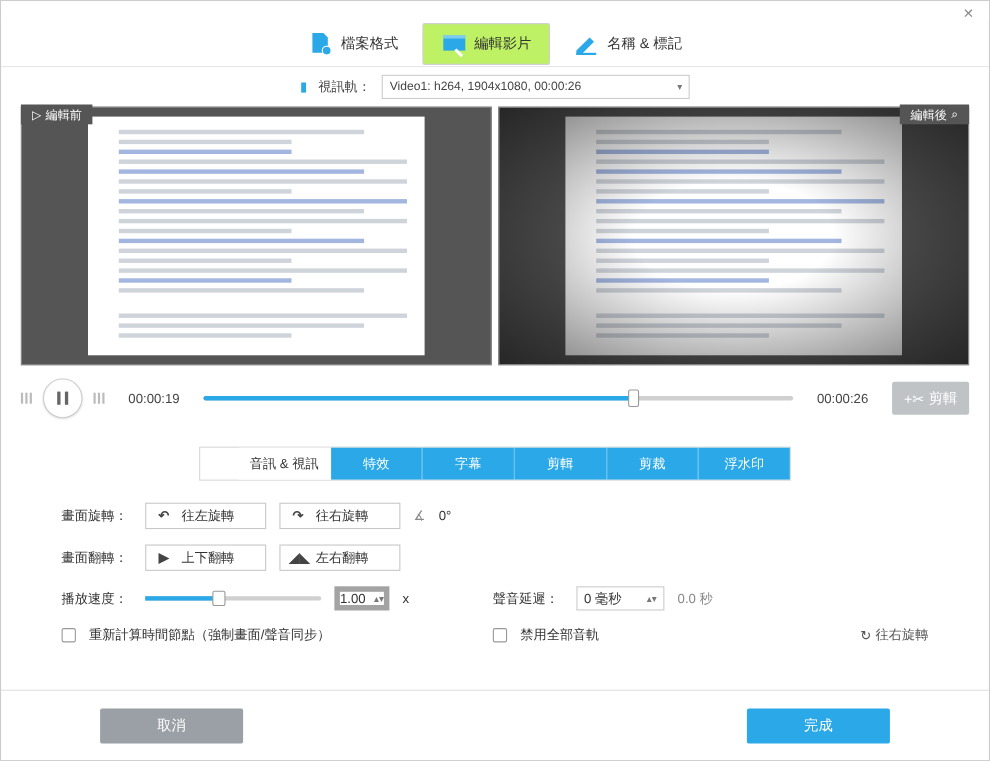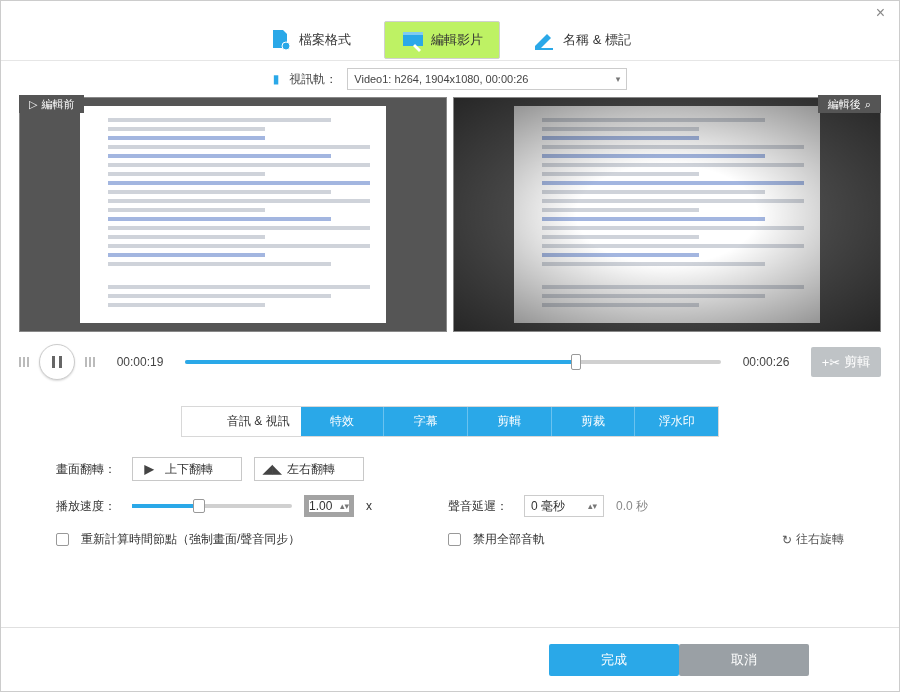--- a/index.html
+++ b/index.html
@@ -1,20 +1,20 @@
 <!DOCTYPE html>
 <html><head>
 <meta charset="utf-8">
 <style>
 * { box-sizing: border-box; margin: 0; padding: 0; font-family: "Microsoft YaHei", "PingFang TC", Arial, sans-serif; }
 body { width: 900px; height: 692px; background: #f0f0f0; overflow: hidden; }
 .window { width: 900px; height: 692px; background: #fff; position: relative; border: 1px solid #ccc; }
 .titlebar { height: 18px; position: relative; background: #fff; }
 .close-x { position: absolute; right: 14px; top: 3px; font-size: 16px; color: #888; cursor: pointer; }
-.topnav { height: 42px; display: flex; justify-content: center; align-items: center; gap: 16px; border-bottom: 1px solid #e6e6e6; }
+.topnav { height: 42px; display: flex; justify-content: center; align-items: center; gap: 5px; border-bottom: 1px solid #e6e6e6; }
 .topnav-item { display: flex; align-items: center; gap: 6px; padding: 6px 16px; font-size: 13px; color: #333; cursor: pointer; border: 1px solid transparent; }
 .topnav-item.active { border: 1px solid #d0d0d0; border-radius: 2px; background: #bef264; }
 .nav-icon { width: 24px; height: 24px; display: inline-block; }
 .track-row { height: 36px; display: flex; align-items: center; justify-content: center; gap: 10px; font-size: 12px; color: #444; }
 .track-select { width: 280px; height: 22px; border: 1px solid #ccc; font-size: 11px; padding: 0 6px; display: flex; align-items: center; justify-content: space-between; background: #fff; }
 .preview-row { height: 235px; display: flex; gap: 6px; padding: 0 18px; position: relative; }
 .preview-pane { flex: 1; border: 1px solid #888; background: #555; position: relative; overflow: hidden; }
 .preview-label { position: absolute; top: -2px; height: 18px; padding: 2px 10px; background: #555; color: #fff; font-size: 11px; z-index: 2; display: flex; align-items: center; gap: 4px; }
 .preview-label.left { left: 18px; }
 .preview-label.right { right: 18px; }
@@ -202,20 +202,36 @@
     <div class="tab active">音訊 &amp; 視訊</div>
     <div class="tab">特效</div>
     <div class="tab">字幕</div>
     <div class="tab">剪輯</div>
     <div class="tab">剪裁</div>
     <div class="tab">浮水印</div>
   </div>
 
   <div class="settings">
 
+    <div class="srow">
+      <div class="scol left-col">
+        <span class="lbl">畫面旋轉：</span>
+        <div class="btn">
+          <span class="icon">↶</span>
+          <span>往左旋轉</span>
+        </div>
+        <div class="btn">
+          <span class="icon">↷</span>
+          <span>往右旋轉</span>
+        </div>
+        <span style="color:#888">∡</span>
+        <span>0°</span>
+      </div>
+      <div class="scol right-col"></div>
+    </div>
 
     <div class="srow">
       <div class="scol left-col">
         <span class="lbl">畫面翻轉：</span>
         <div class="btn">
           <span class="icon">▶</span>
           <span>上下翻轉</span>
         </div>
         <div class="btn">
           <span class="icon">◢◣</span>
@@ -258,17 +274,17 @@
         <div class="restore">
           <span>↻</span>
           <span>往右旋轉</span>
         </div>
       </div>
     </div>
 
   </div>
 
   <div class="footer">
+    <div class="fbtn cancel">取消</div>
     <div class="fbtn ok">完成</div>
-    <div class="fbtn cancel">取消</div>
   </div>
 
 </div>
 
 </body></html>

